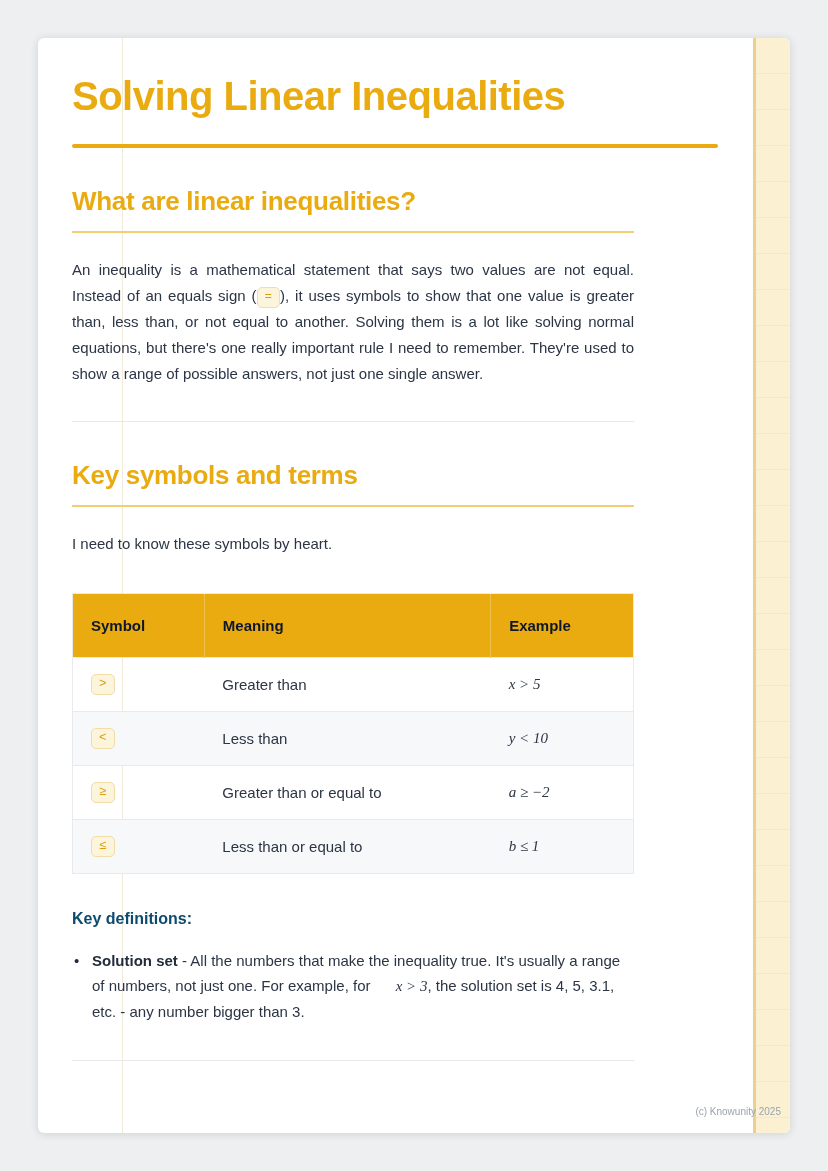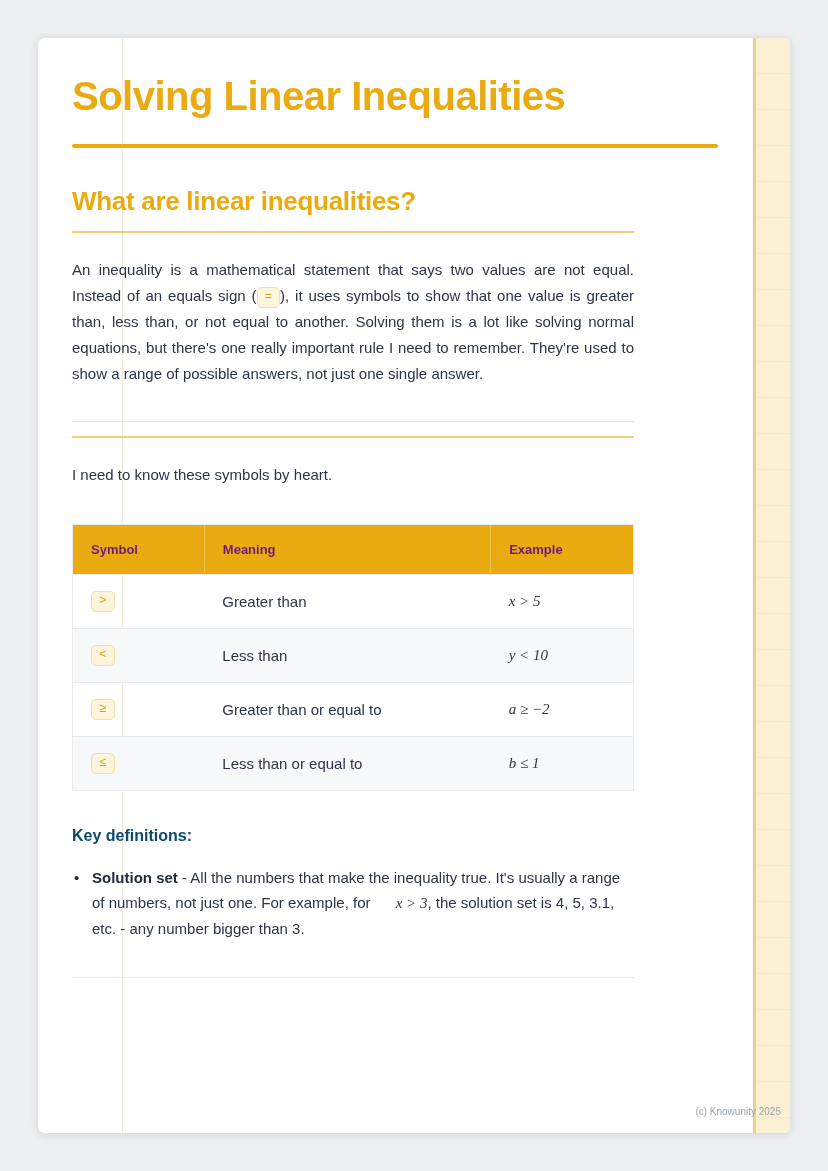--- a/index.html
+++ b/index.html
@@ -29,22 +29,22 @@
   p.body-text { margin-top:24px; font-size:15px; line-height:26px; color:#2c3545; text-align:justify; }
   .pill {
     display:inline-block; background:#fdf4dc; border:1px solid #f2dca9; color:#d79e12;
     border-radius:5px; padding:0 7px; line-height:19px; font-size:12.5px;
     font-family:"Liberation Mono", monospace; vertical-align:1px;
   }
   .divider { height:1px; width:562px; background:#e6e8ec; margin-top:34px; }
 
   table.sym-table { margin-top:36px; width:562px; border-collapse:collapse; border:1px solid #e8eaee; }
   table.sym-table th {
-    background:var(--accent); color:#701a75; text-align:left;
-    font-size:13px; font-weight:bold; padding:17px 18px;
+    background:var(--accent); color:#0f172a; text-align:left;
+    font-size:15px; font-weight:bold; padding:23px 18px;
     border-right:1px solid rgba(255,255,255,.25);
   }
   table.sym-table th:last-child { border-right:none; }
   table.sym-table td {
     padding:16px 18px; font-size:15px; color:#2c3545;
     border-top:1px solid #e8eaee;
   }
   table.sym-table tr.alt td { background:#f7f8fa; }
   .col-symbol { width:132px; } .col-meaning { width:287px; } .col-example { width:143px; }
   td.example-cell { font-family:"Liberation Serif", serif; font-style:italic; font-size:15.5px; }
@@ -81,20 +81,21 @@
 
       <div class="body-col">
 
         <h2 class="section-heading">What are linear inequalities?</h2>
         <div class="h2-rule"></div>
 
         <p class="body-text"><span>An inequality is a mathematical statement that says two values are not equal. Instead of an equals sign (</span><span class="pill">=</span><span>), it uses symbols to show that one value is greater than, less than, or not equal to another. Solving them is a lot like solving normal equations, but there's one really important rule I need to remember. They're used to show a range of possible answers, not just one single answer.</span></p>
 
         <div class="divider"></div>
 
+        <h2 class="section-heading">Key symbols and terms</h2>
         <div class="h2-rule"></div>
 
         <p class="body-text">I need to know these symbols by heart.</p>
 
         <table class="sym-table">
           <colgroup>
             <col class="col-symbol">
               <col class="col-meaning">
               <col class="col-example">
           </colgroup>

